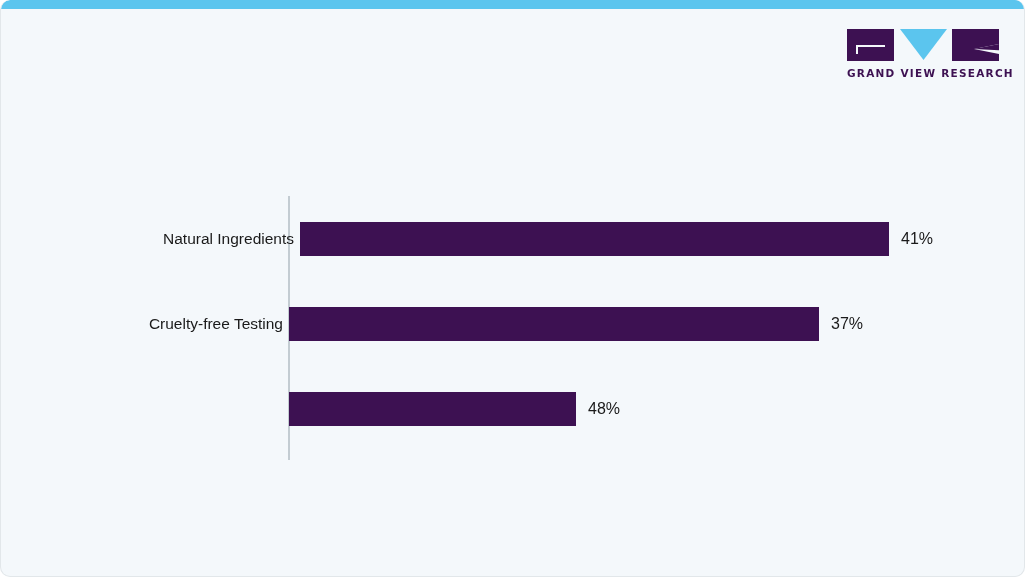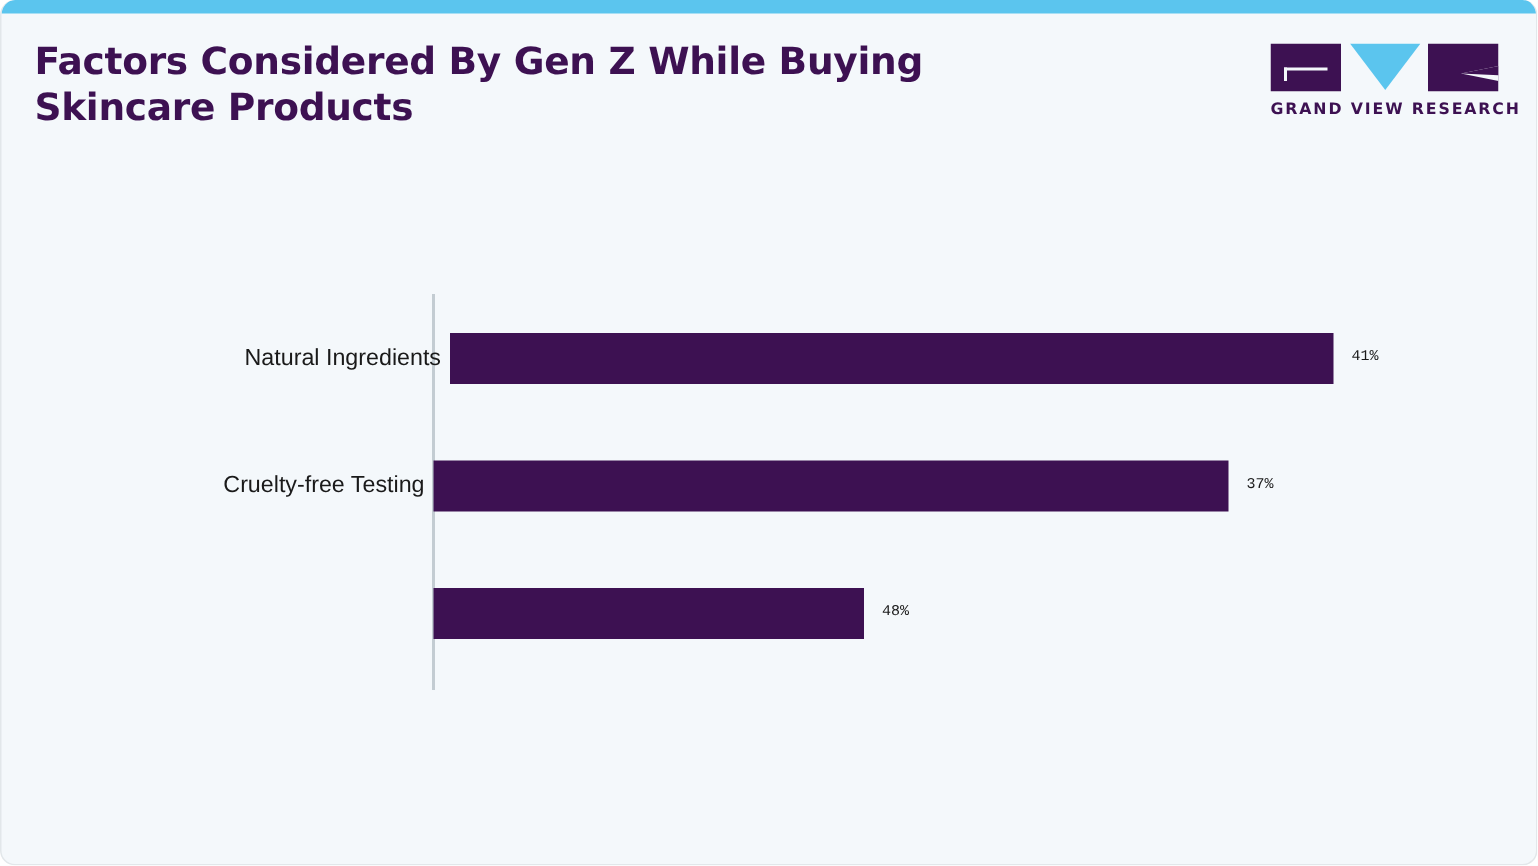--- a/index.html
+++ b/index.html
@@ -137,35 +137,33 @@
     background: #3d1152;
     box-sizing: border-box;
   }
 
   .bar-value {
     position: absolute;
     top: 0;
     height: 34px;
     line-height: 34px;
     color: #1a1a1a;
-    font-family: Liberation Mono, monospace;
-    font-size: 10px;
+    font-family: Liberation Sans, sans-serif;
+    font-size: 16px;
     white-space: nowrap;
   }
 </style>
 </head>
 <body>
 
 <div class="card">
 
   <div class="top-accent"></div>
 
   <div class="header">
-    <h1 class="title">Factors Considered By Gen Z While Buying
-Skincare Products</h1>
 
     <div class="logo">
       <div class="logo-marks">
 
         <span class="logo-mark">
           <svg width="47" height="32" viewBox="0 0 47 32" aria-hidden="true">
             <rect x="0" y="0" width="47" height="32" fill="#3d1152"></rect>
             <rect x="9" y="16" width="2" height="9" fill="#f4f8fb"></rect>
             <rect x="9" y="16" width="29" height="2" fill="#f4f8fb"></rect>
           </svg>

